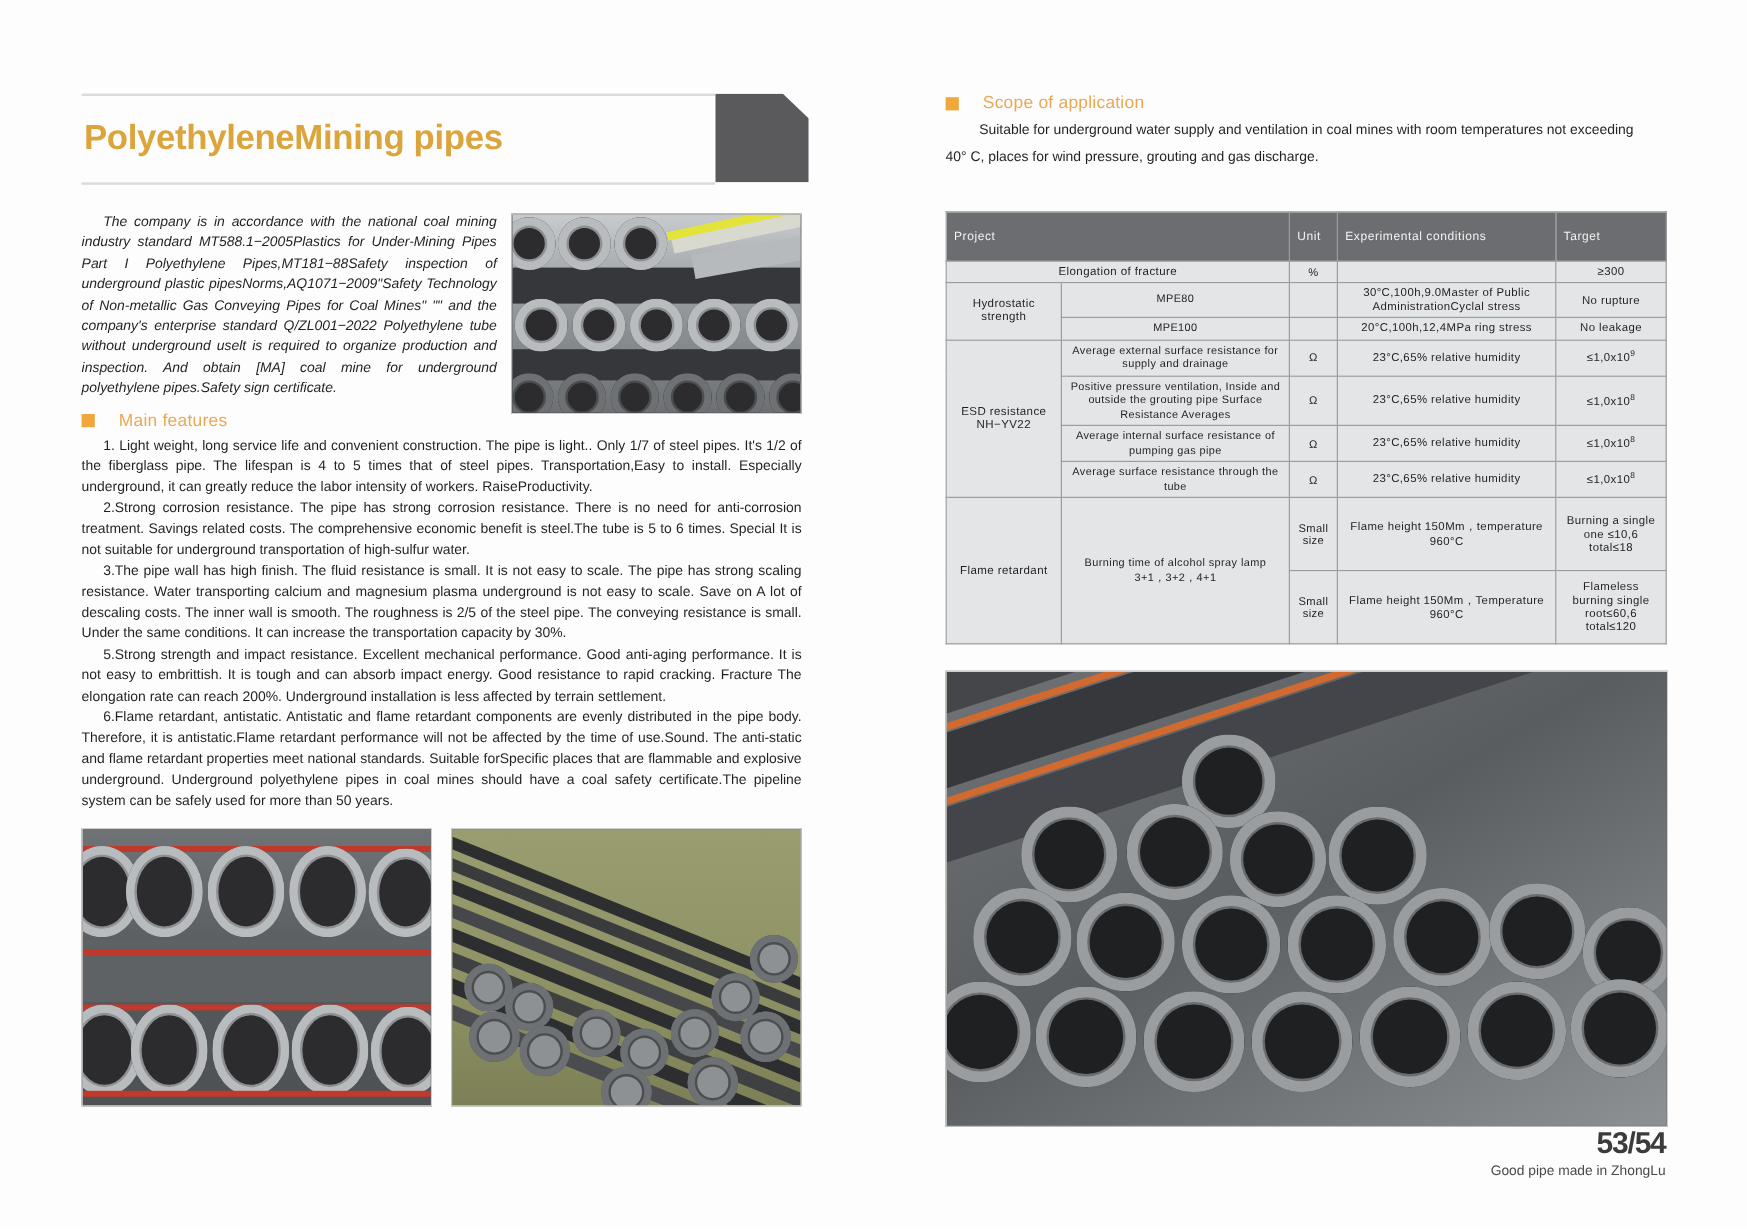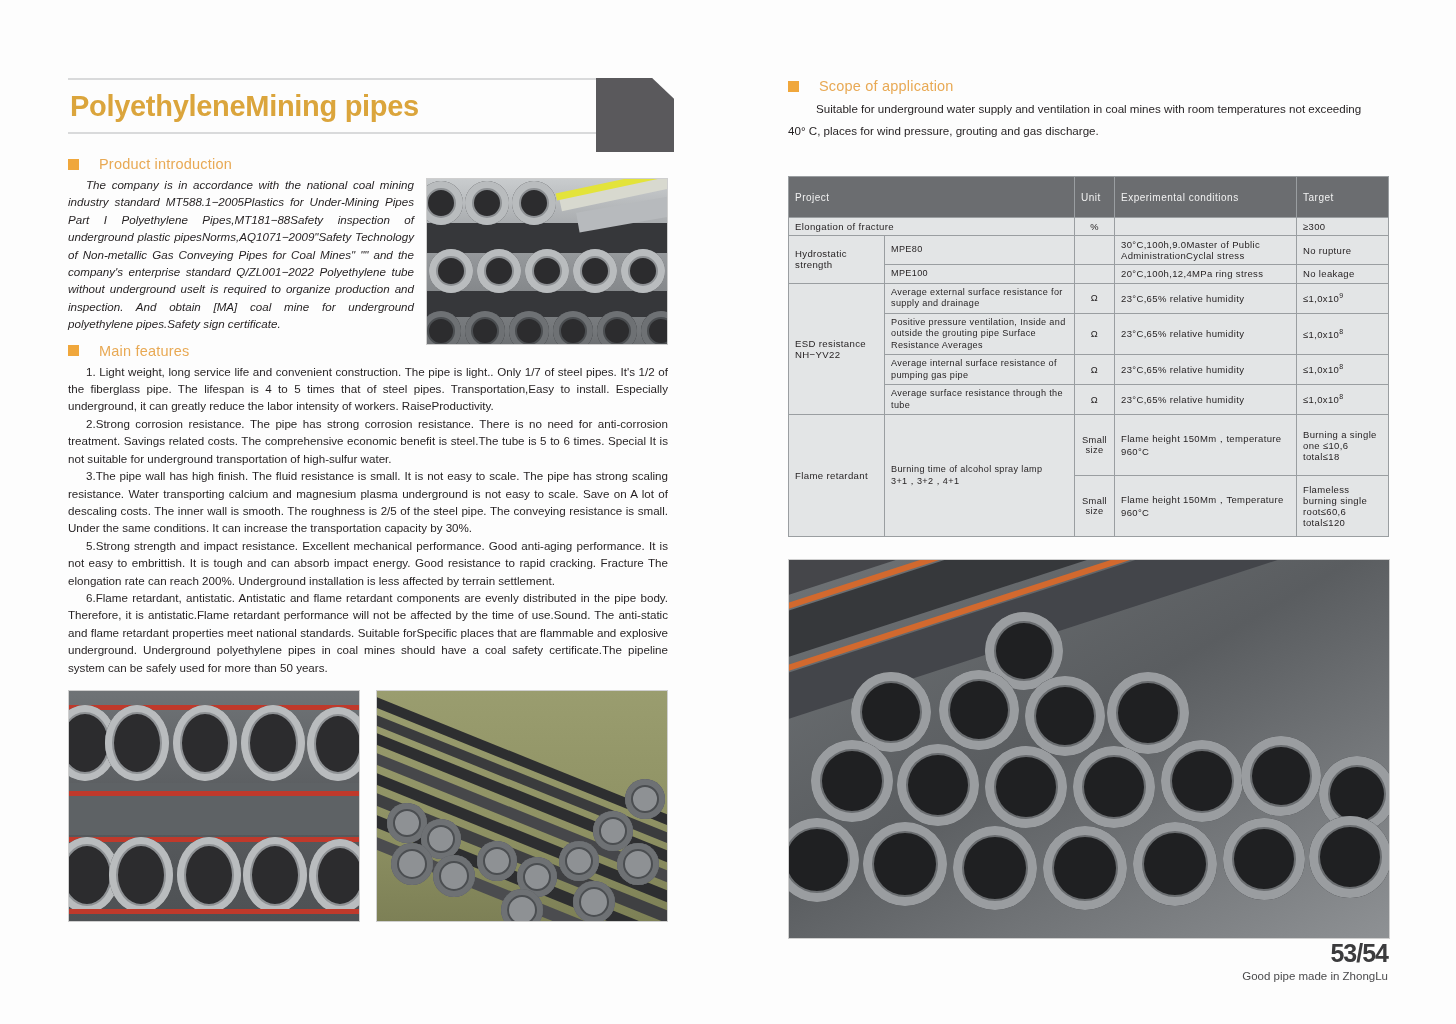--- a/index.html
+++ b/index.html
@@ -11,21 +11,21 @@
     overflow:hidden;
     position:relative;
   }
   .page{position:absolute;inset:0;background:#fdfdfd;}
 
   
   .col-left{position:absolute;left:68px;top:78px;width:600px;}
   .col-right{position:absolute;left:788px;top:78px;width:600px;}
 
   
-  .title-banner{position:relative;height:56px;}
+  .title-banner{position:relative;height:76px;}
   .title-banner .rule-top{position:absolute;left:0;top:0;width:528px;height:2px;background:#d9dadb;}
   .title-banner .rule-bot{position:absolute;left:0;bottom:0;width:528px;height:2px;background:#d9dadb;}
   .title-banner .tab{
     position:absolute;left:528px;top:0;width:78px;height:74px;
     background:#5a595c;
     clip-path:polygon(0 0, 72% 0, 100% 28%, 100% 100%, 0 100%);
   }
   .title-text{
     position:absolute;left:2px;top:50%;transform:translateY(-50%);
     font-size:29px;font-weight:bold;color:#dba53c;letter-spacing:-0.3px;
@@ -74,21 +74,21 @@
 
   
   table.perf{
     border-collapse:collapse;width:600px;margin-top:10px;
     font-size:9.3px;color:#231f20;
     table-layout:fixed;
   }
   table.perf td,table.perf th{
     border:1px solid #9a9ea1;
     padding:3px 6px;vertical-align:middle;
-    background:#e3e5e6;font-weight:normal;letter-spacing:.35px;
+    background:#e3e5e6;font-weight:normal;letter-spacing:.35px;text-align:center;
   }
   table.perf thead th{
     background:#6b6d70;color:#f2f2f2;height:34px;
     font-size:10px;text-align:left;letter-spacing:.5px;
   }
   td.c{text-align:center;}
   td.proj{font-size:9.6px;}
   td.sub{font-size:9.1px;line-height:11.5px;}
   td.cond{font-size:9.5px;letter-spacing:.5px;}
   td.tgt{font-size:9.5px;letter-spacing:.4px;}
@@ -113,24 +113,20 @@
   <div class="col-left">
 
     <div class="title-banner">
       <div class="rule-top"></div>
       <div class="rule-bot"></div>
       <div class="tab"></div>
       <div class="title-text">PolyethyleneMining pipes</div>
     </div>
 
     <div style="margin-top:22px;">
-      <div class="sec-head">
-        <span class="sec-bullet"></span>
-        <span class="sec-title">Product introduction</span>
-      </div>
 
       <div id="intro-wrap" class="body-text">
         <div class="intro-photo">
           <div class="ph ph-sky">
             <div class="bar" style="left:-10px;top:44px;width:270px;height:30px;background:#36373a;"></div>
             <div class="bar" style="left:-10px;top:112px;width:270px;height:26px;background:#36373a;"></div>
             <div class="ring" style="left:-8px;top:2px;width:44px;height:44px;"></div>
             <div class="ring" style="left:38px;top:2px;width:44px;height:44px;"></div>
             <div class="ring" style="left:85px;top:2px;width:44px;height:44px;"></div>
             <div class="bar" style="left:132px;top:4px;width:120px;height:16px;background:#d8d9cf;transform:rotate(-12deg);"></div>

